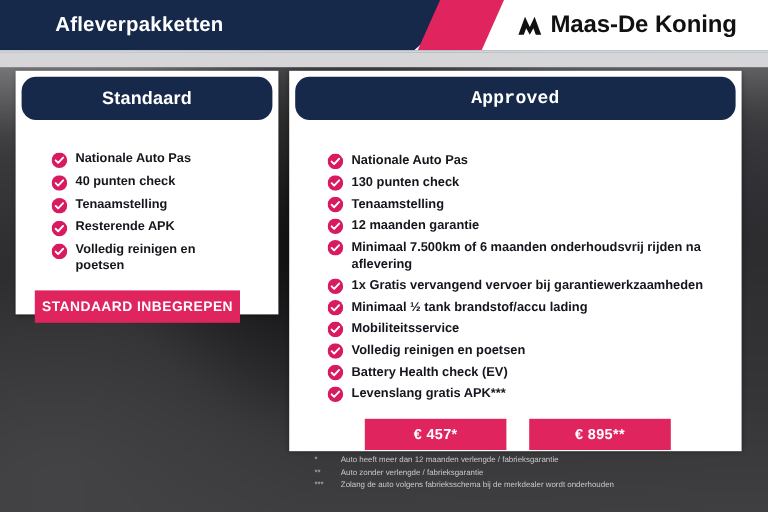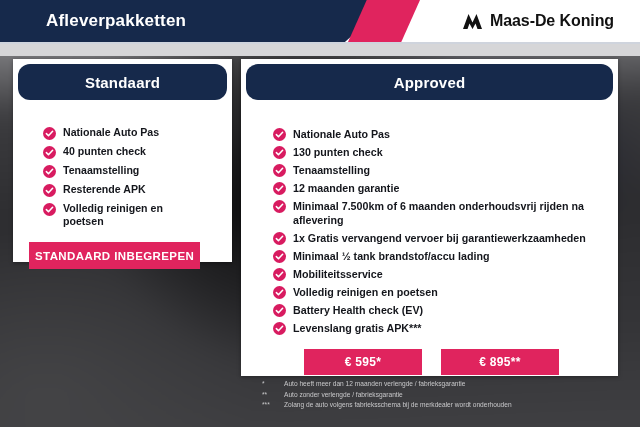--- a/index.html
+++ b/index.html
@@ -38,34 +38,34 @@
     clip-path:polygon(26% 0, 100% 0, 74% 100%, 0 100%);
   }
   .header-title{
     position:absolute;left:30px;top:0;height:42px;display:flex;align-items:center;
     color:#ffffff;font-size:17px;font-weight:bold;letter-spacing:.2px;margin-left:16px;
   }
   .brand{
     position:absolute;right:26px;top:0;height:42px;display:flex;align-items:center;gap:7px;
   }
   .brand-mark{width:21px;height:17px;display:block;}
-  .brand-name{color:#111111;font-size:16px;font-weight:bold;letter-spacing:-.1px;}
+  .brand-name{color:#111111;font-size:20px;font-weight:bold;letter-spacing:-.1px;}
 
   .header-rule{position:absolute;left:0;top:42px;width:640px;height:2px;background:#cfd4dd;z-index:4;}
   .header-band{position:absolute;left:0;top:44px;width:640px;height:12px;background:#d6d6d8;z-index:3;}
 
   
   .card{position:absolute;background:#ffffff;z-index:5;box-shadow:0 1px 4px rgba(0,0,0,.35);}
   .card-std{left:13px;top:59px;width:219px;height:203px;}
   .card-app{left:241px;top:59px;width:377px;height:317px;}
 
   .card-head{background:#16294b;color:#ffffff;display:flex;align-items:center;justify-content:center;
              font-size:15px;font-weight:bold;letter-spacing:.2px;border-radius:12px;}
   .card-std .card-head{height:36px;margin:5px 5px 0 5px;}
-  .card-app .card-head{height:36px;margin:5px 5px 0 5px;}
+  .card-app .card-head{height:36px;margin:5px 5px 0 5px;font-family:Liberation Mono, monospace;}
 
   .card-body{padding:12px 14px 0 16px;}
   .card-app .card-body{padding:13px 14px 0 18px;}
 
   ul.feat{list-style:none;margin:14px;padding:0;}
   ul.feat li{display:flex;align-items:flex-start;gap:7px;margin-bottom:5px;}
   .card-app ul.feat li{margin-bottom:4px;}
   .tick{flex:0 0 auto;width:13px;height:13px;margin-top:1px;display:block;}
   .feat-text{color:#14161c;font-size:10.6px;font-weight:bold;line-height:13px;}
   .card-app .feat-text{font-size:10.7px;line-height:14px;}
@@ -230,21 +230,21 @@
         </li>
         <li>
           <svg class="tick" viewBox="0 0 20 20">
             <circle cx="10" cy="10" r="10" fill="#d81b60"></circle>
             <path d="M5.2 10.2 L8.4 13.4 L14.8 6.6" fill="none" stroke="#ffffff" stroke-width="2.4" stroke-linecap="round" stroke-linejoin="round"></path>
           </svg>
           <span class="feat-text">Levenslang gratis APK***</span>
         </li>
       </ul>
       <div class="price-row">
-        <button class="btn btn-price">€ 595*</button>
+        <button class="btn btn-price">€ 457*</button>
         <button class="btn btn-price">€ 895**</button>
       </div>
     </div>
   </div>
 
   <div class="notes">
     <div class="note">
       <span class="note-mark">*</span>
       <span class="note-text">Auto heeft meer dan 12 maanden verlengde / fabrieksgarantie</span>
     </div>

